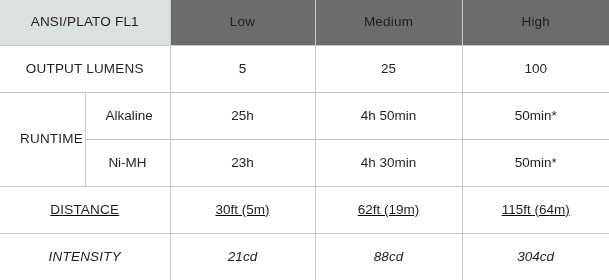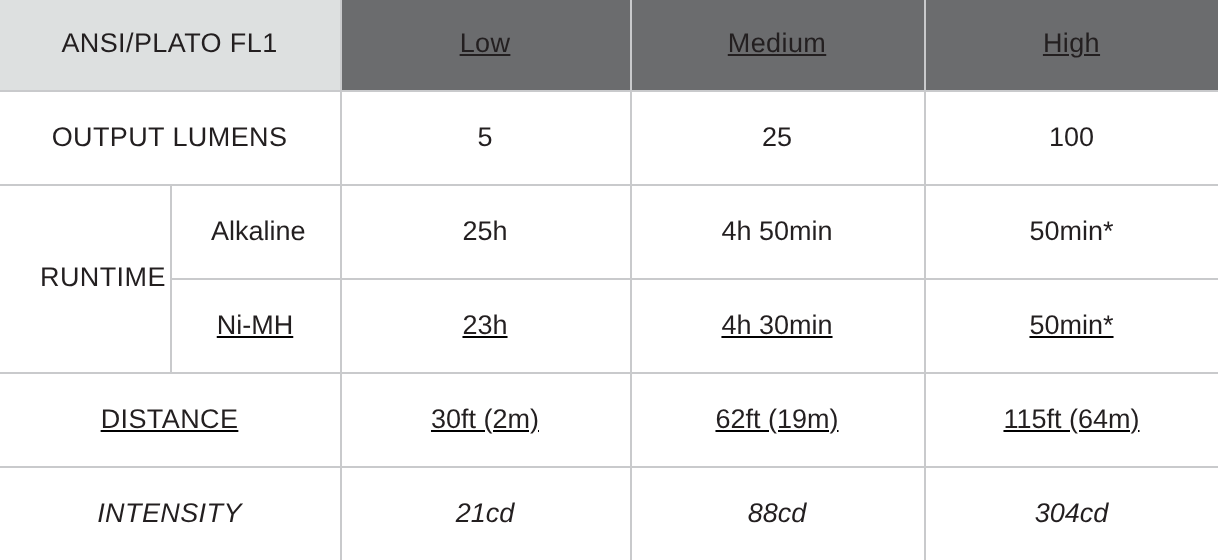--- a/index.html
+++ b/index.html
@@ -54,21 +54,20 @@
   }
   .hdr-mode {
     background: #6b6c6e !important;
     color: #ffffff;
     font-weight: bold;
     font-size: 15px;
     letter-spacing: 0.2px;
     border-color: #ffffff;
     border-top: none;
     border-bottom: none;
-    text-decoration: underline;
   }
   .hdr-mode:last-child { border-right: none; }
 
   
   .row-label {
     font-weight: bold;
     font-size: 15px;
     letter-spacing: 0.2px;
     color: #231f20;
   }
@@ -83,21 +82,21 @@
   
   col.c-label   { width: 85px; }
   col.c-sub     { width: 85px; }
   col.c-low     { width: 145px; }
   col.c-medium  { width: 147px; }
   col.c-high    { width: 147px; }
 
   tr.r-header  { height: 45px; }
   tr.r-lumens  { height: 47px; }
   tr.r-alk     { height: 47px; }
-  tr.r-nimh    { height: 47px; text-decoration: underline; }
+  tr.r-nimh    { height: 47px; }
   tr.r-dist    { height: 47px; text-decoration: underline; }
   tr.r-int     { height: 47px; }
 </style>
 </head>
 <body>
 
 <table id="spec-table">
   <colgroup>
     <col class="c-label">
     <col class="c-sub">
@@ -134,21 +133,21 @@
 
     <tr class="r-nimh">
       <td class="sub-label">Ni-MH</td>
       <td class="val">23h</td>
       <td class="val">4h 30min</td>
       <td class="val">50min*</td>
     </tr>
 
     <tr class="r-dist">
       <td class="row-label" colspan="2">DISTANCE</td>
-      <td class="val">30ft (2m)</td>
+      <td class="val">30ft (5m)</td>
       <td class="val">62ft (19m)</td>
       <td class="val">115ft (64m)</td>
     </tr>
 
     <tr class="r-int">
       <td class="row-label" colspan="2">INTENSITY</td>
       <td class="val">21cd</td>
       <td class="val">88cd</td>
       <td class="val">304cd</td>
     </tr>

